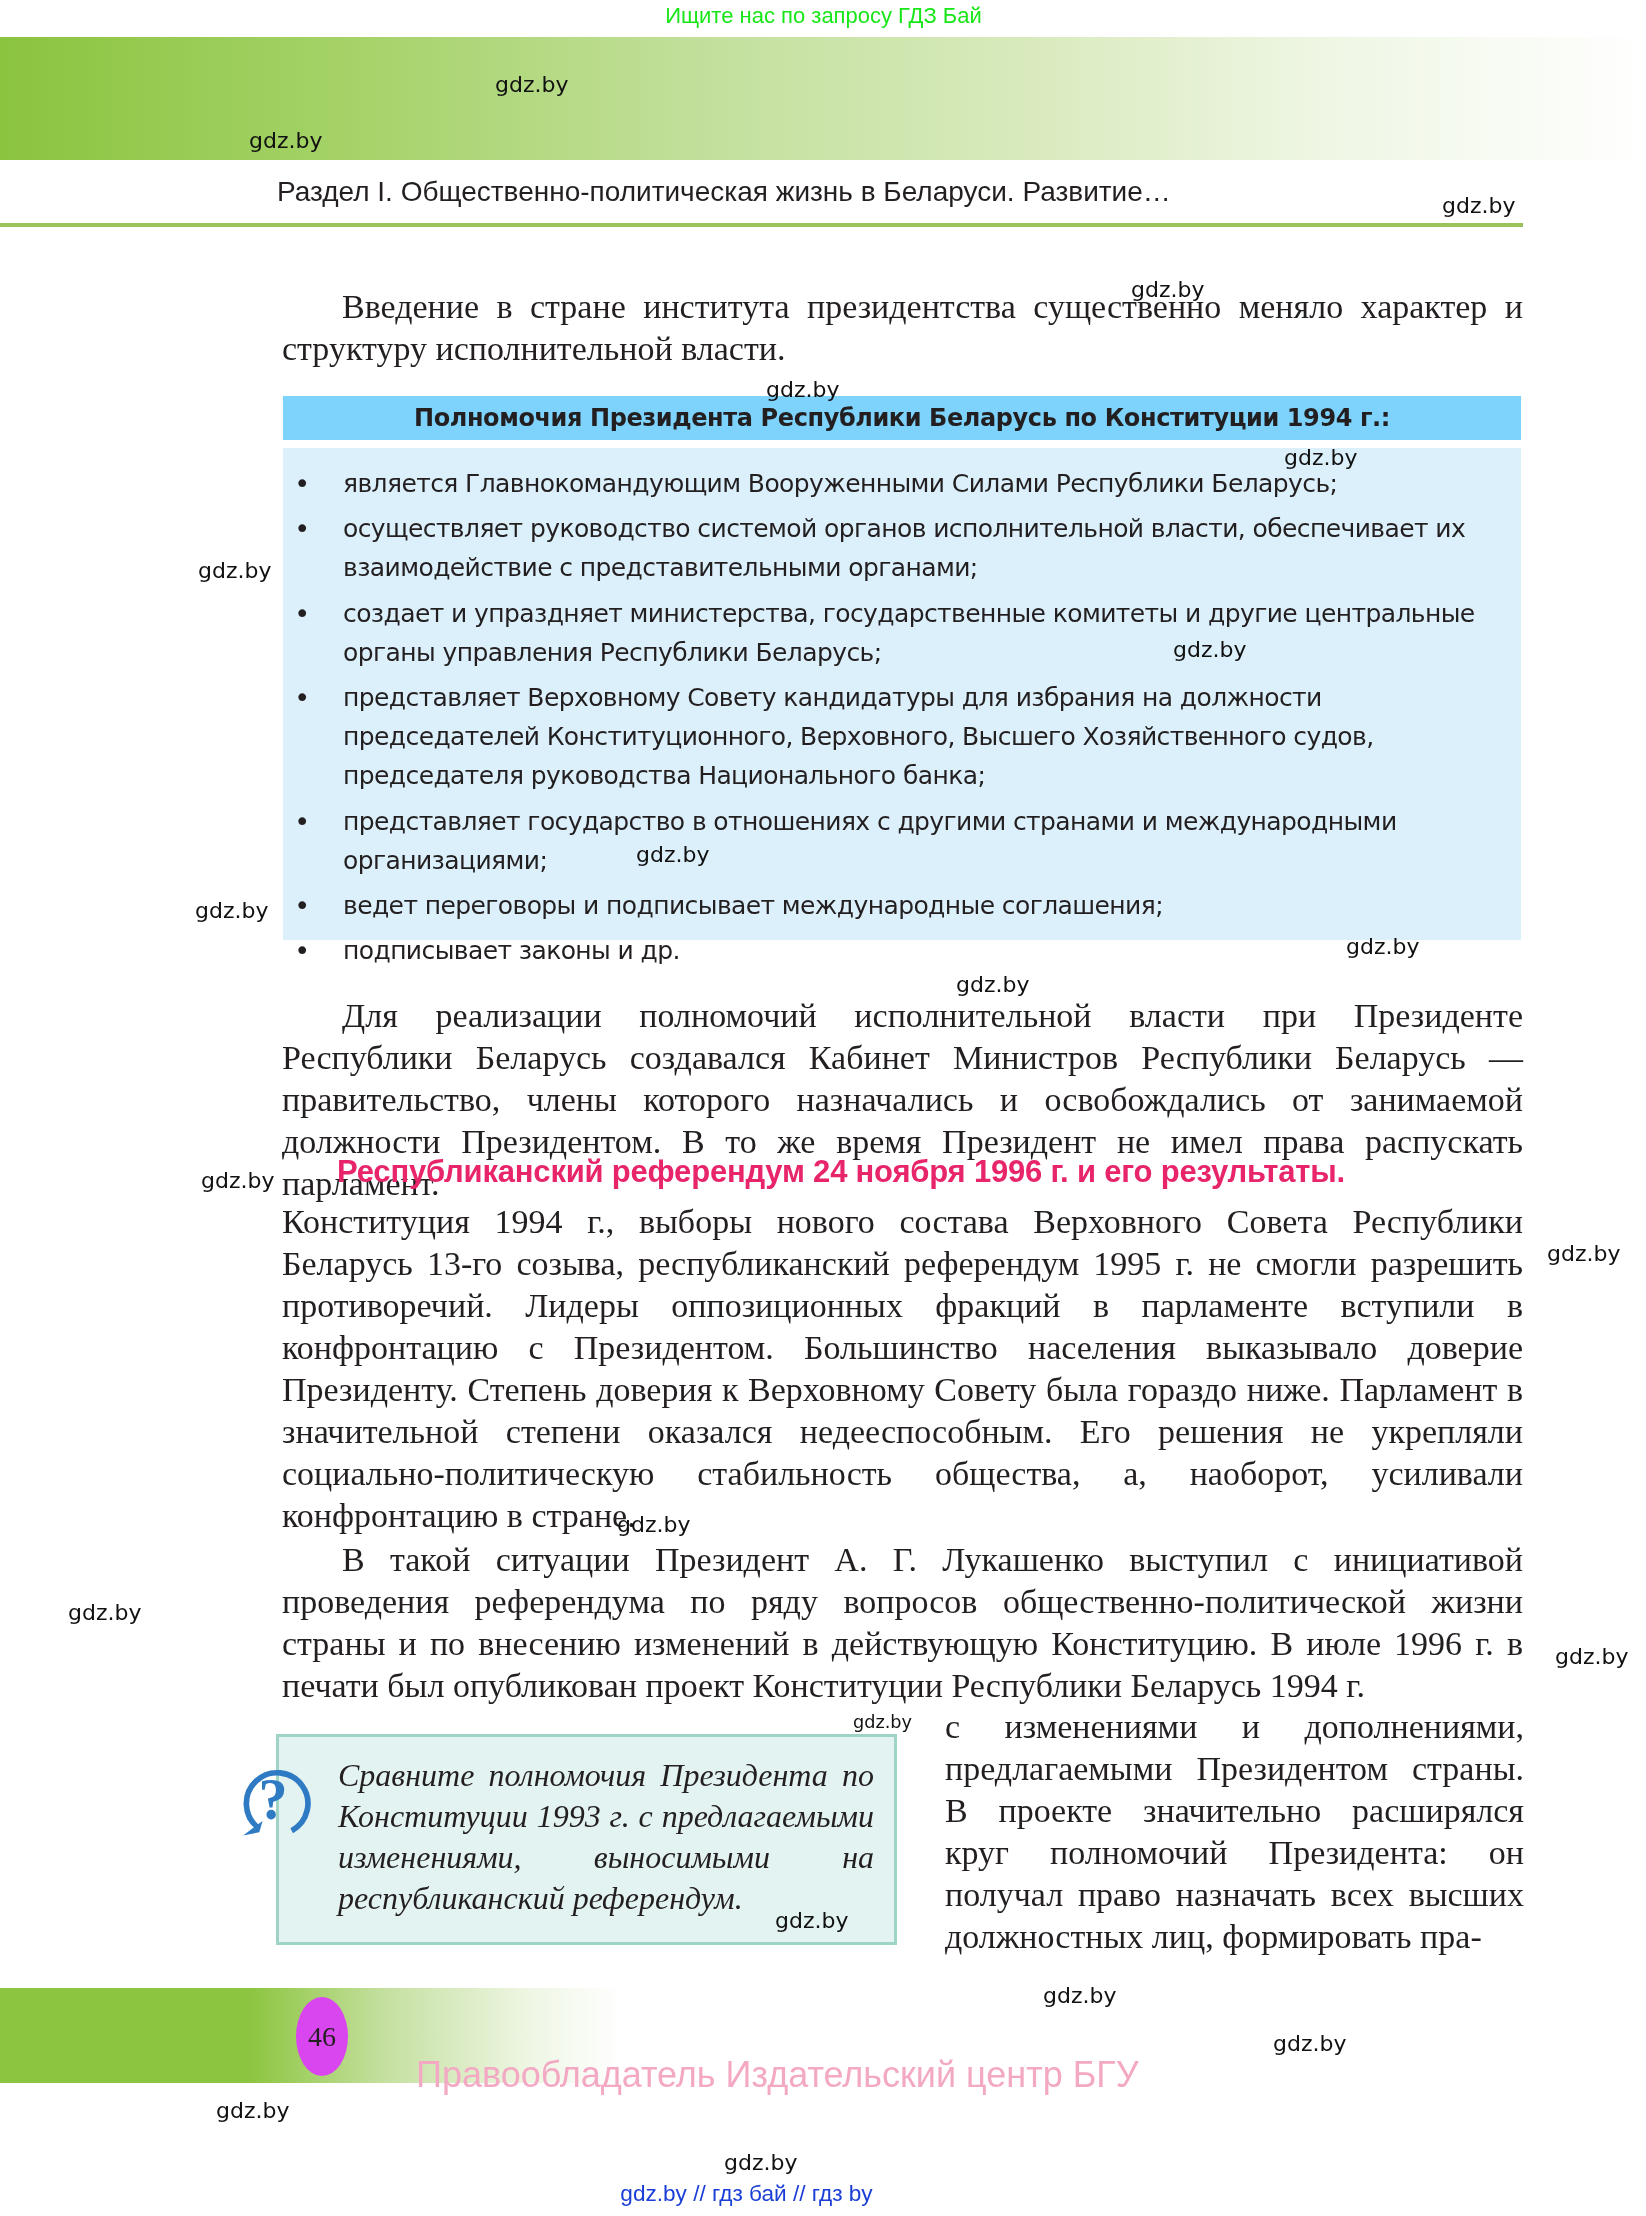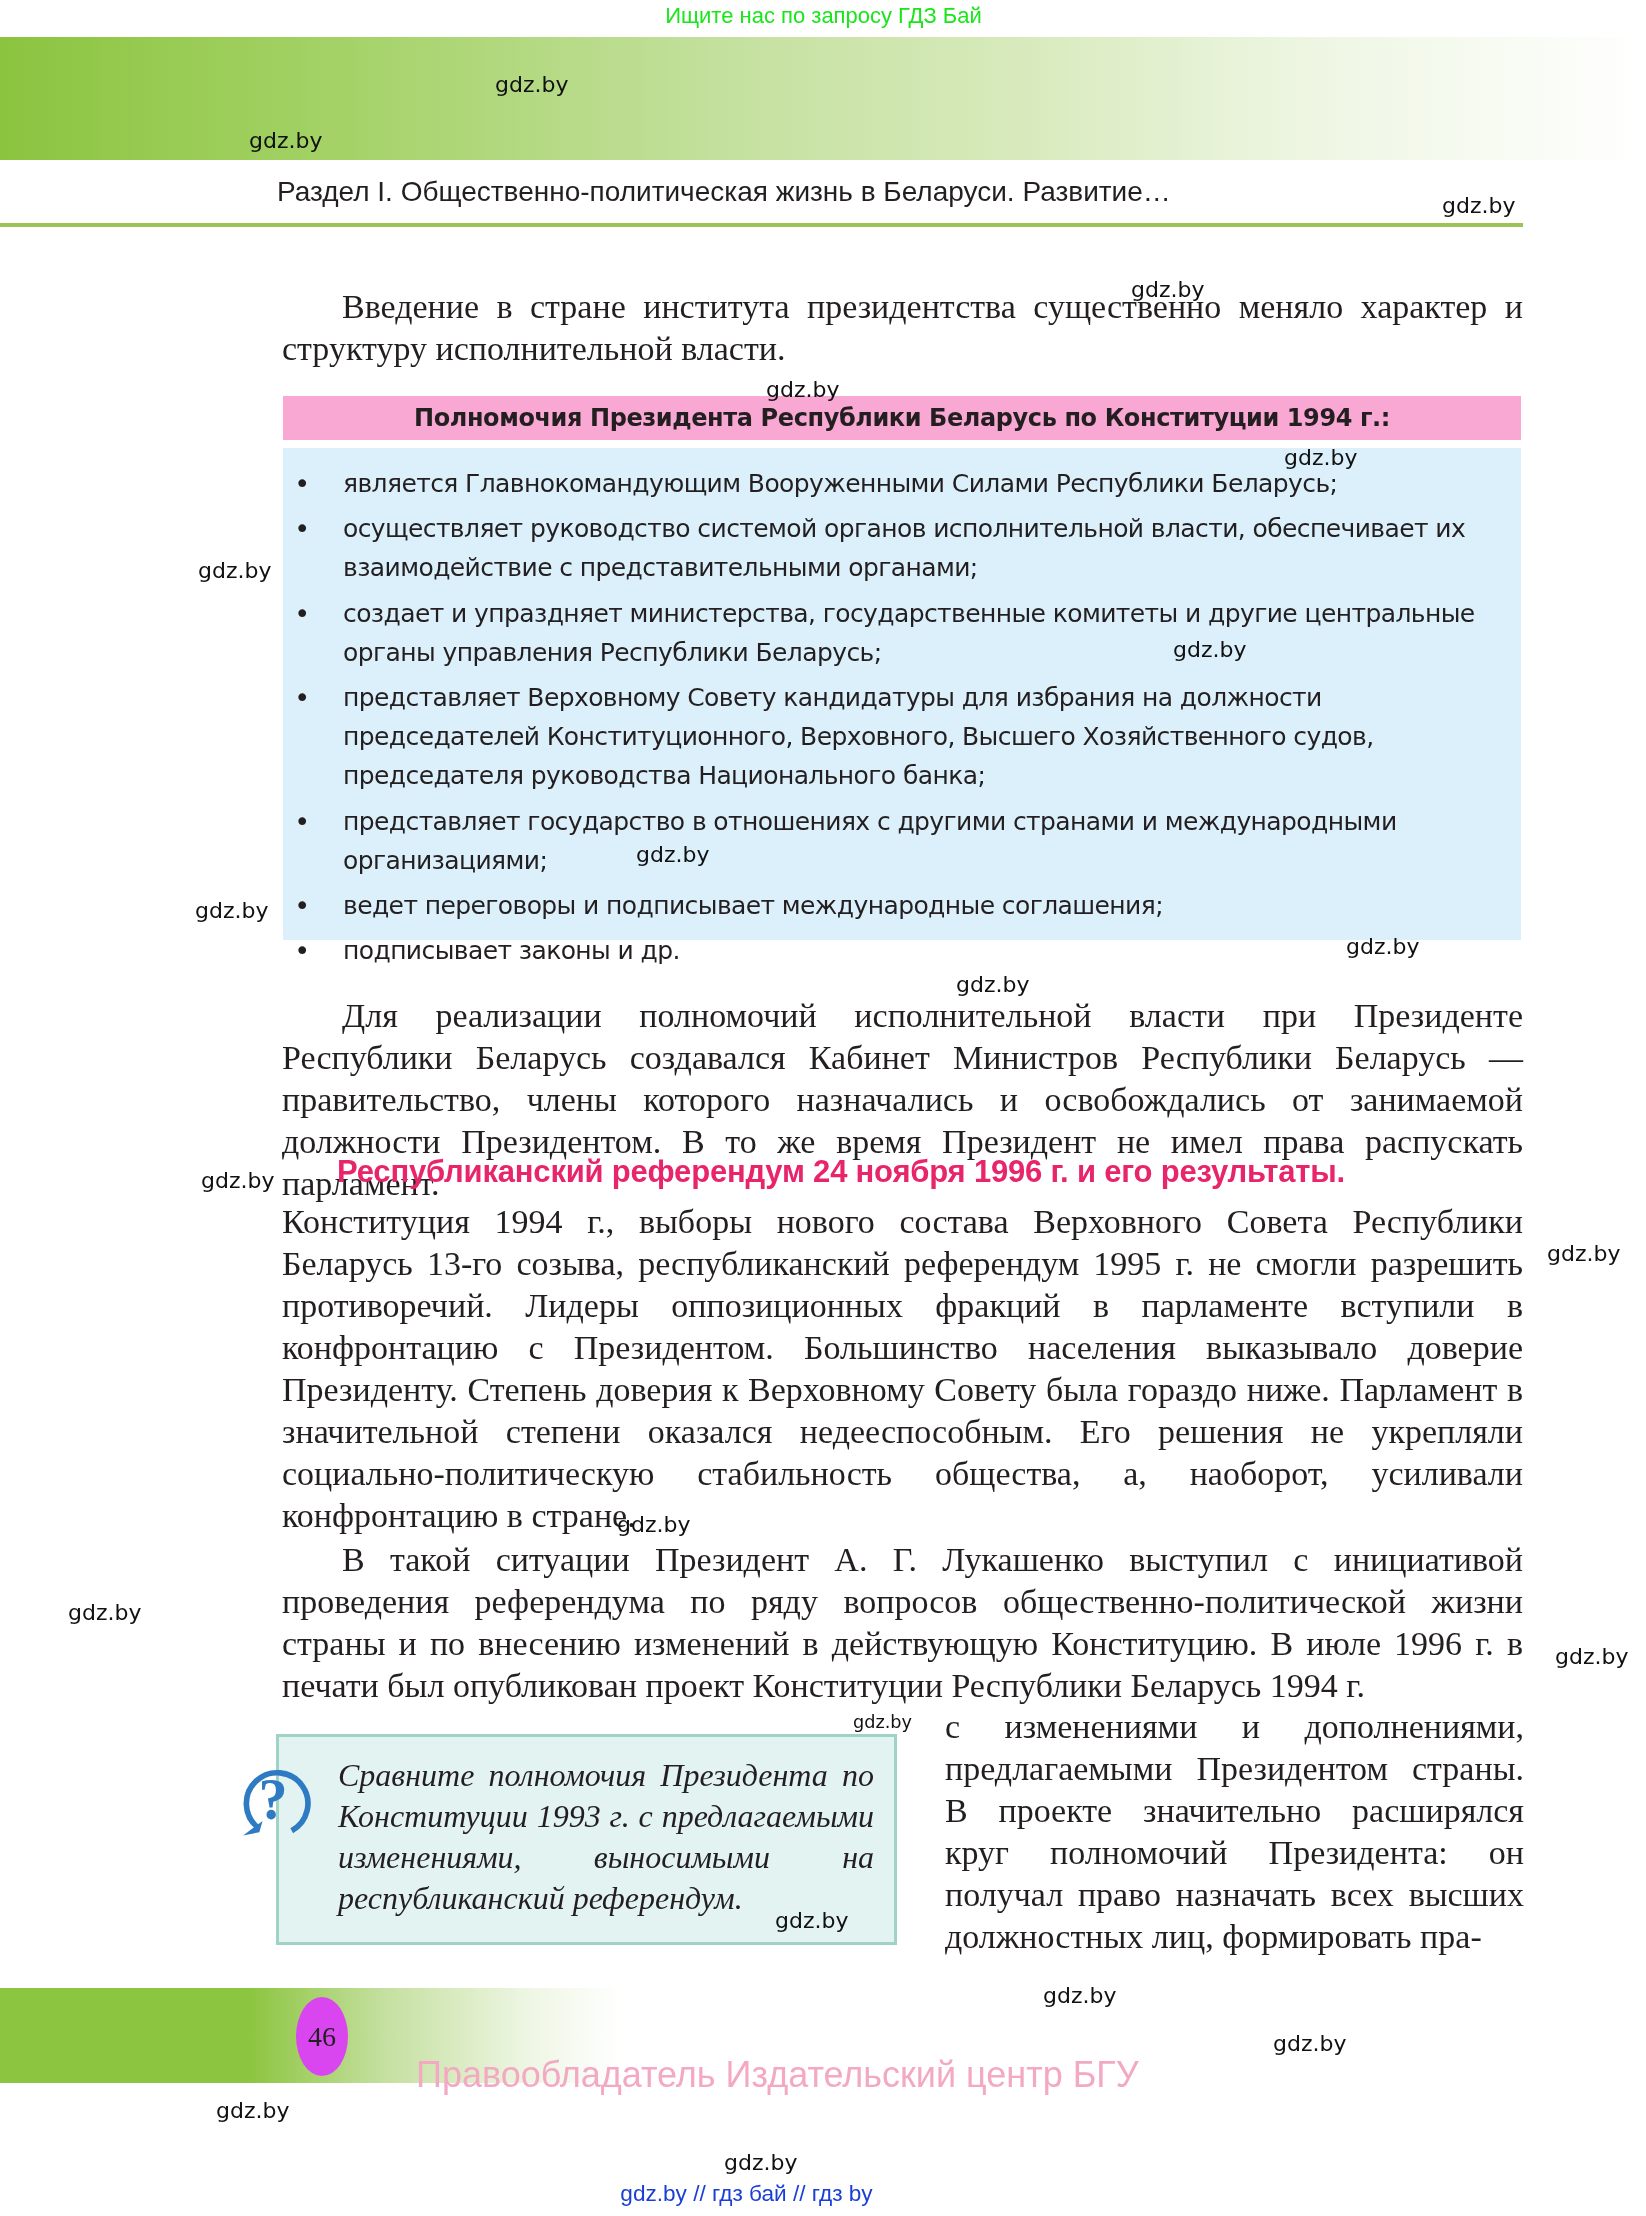--- a/index.html
+++ b/index.html
@@ -7,21 +7,21 @@
          font-family:"Liberation Serif", serif; color:#231f20; }
   .abs { position:absolute; }
   .top-banner { left:0; top:3.2px; width:1647px; text-align:center; color:#19e619;
                 font-family:"Liberation Sans", sans-serif; font-size:22px; }
   .header-band { left:0; top:37px; width:1647px; height:123px;
                  background:linear-gradient(to right,#8bc43f 0%,#a6d36a 22%,#c5e1a0 45%,#d8eabc 62%,#eef6e3 80%,#ffffff 100%); }
   .running-head { left:277px; top:176px; font-family:"Liberation Sans", sans-serif; font-size:28px; color:#231f20; }
   .rule { left:0; top:223px; width:1523px; height:4px; background:#9bc35a; }
   .para { left:282px; width:1241px; font-size:34px; line-height:42px; text-align:justify; text-align-last:left; }
   .para .ind { display:inline-block; width:60px; }
-  .box-head { left:283px; top:396px; width:1238px; height:44px; background:#f9a8d4;
+  .box-head { left:283px; top:396px; width:1238px; height:44px; background:#7dd3fc;
               font-family:"DejaVu Sans", sans-serif; font-weight:bold; font-size:24px;
               text-align:center; line-height:44px; letter-spacing:-0.4px; }
   .box-body { left:283px; top:448px; width:1238px; height:492px; background:#dcf0fb; }
   .box-body ul { list-style:none; margin:0; padding:16px 24px 0 0; }
   .box-body li { position:relative; padding-left:60px; font-family:"DejaVu Sans", sans-serif;
                  font-size:25px; line-height:39px; margin-bottom:6.4px; letter-spacing:-0.6px; }
   .box-body li::before { content:"•"; position:absolute; left:11.3px; top:0; font-size:27px; }
   .subhead { left:337px; top:1154px; font-family:"Liberation Sans", sans-serif; font-weight:bold;
              font-size:31px; color:#e8246b; white-space:nowrap; letter-spacing:-0.2px; }
   .qbox { left:276px; top:1734px; width:621px; height:211px; background:#e3f3f1;

